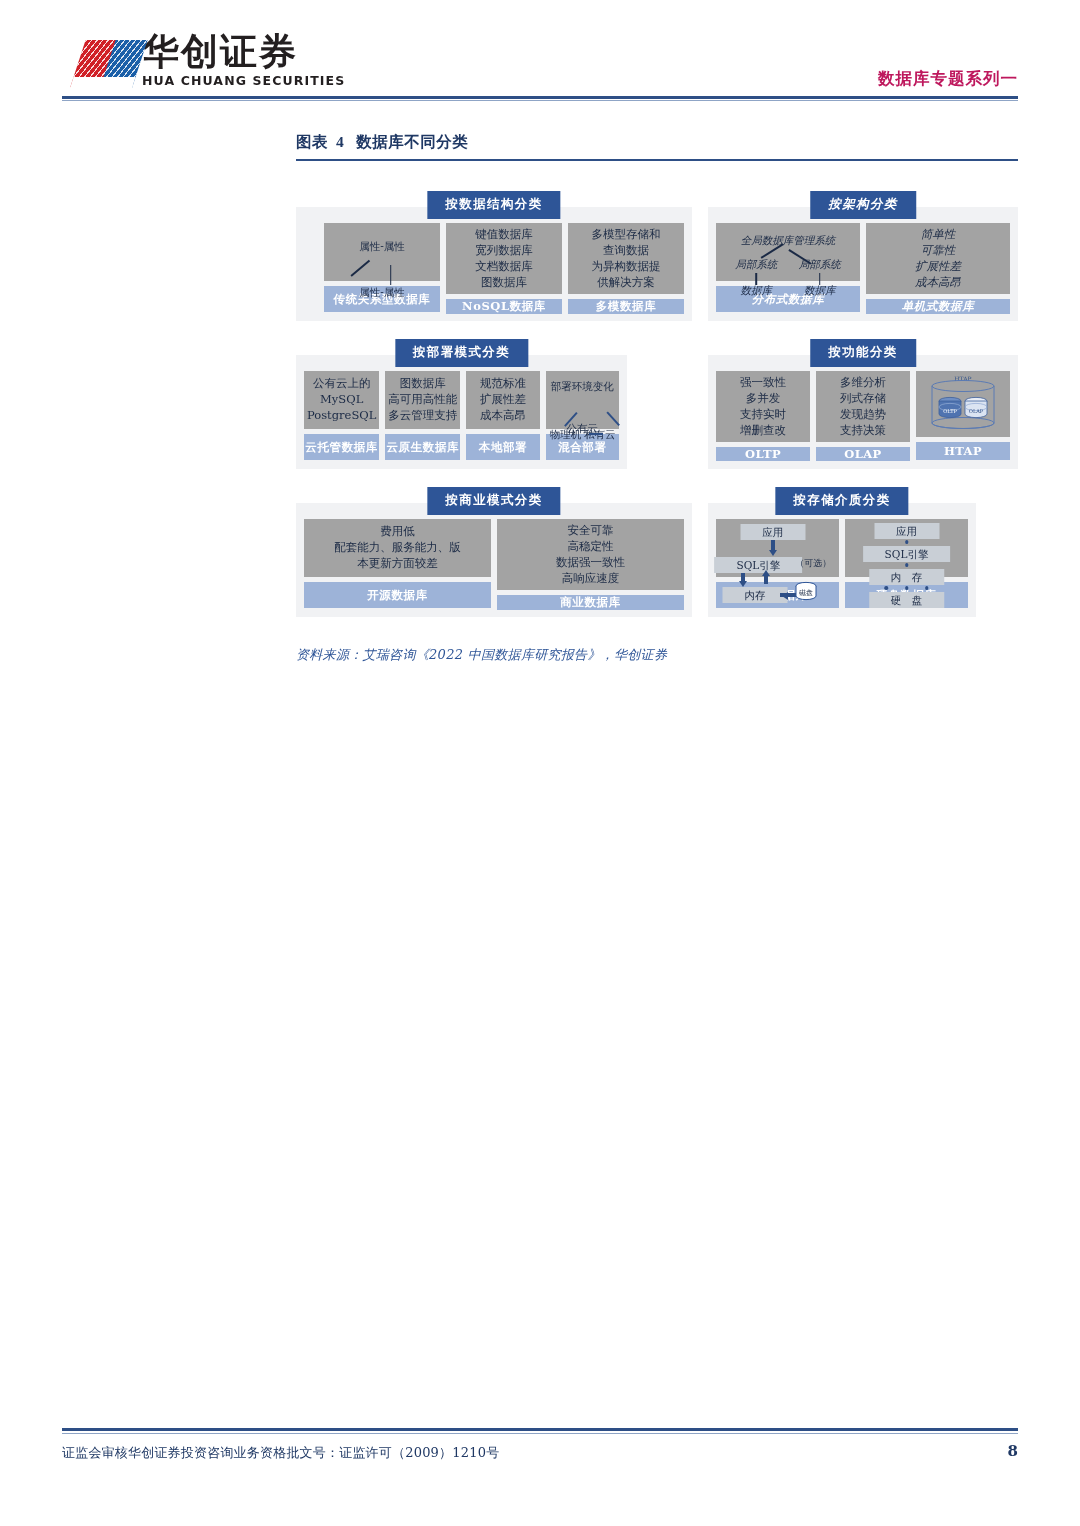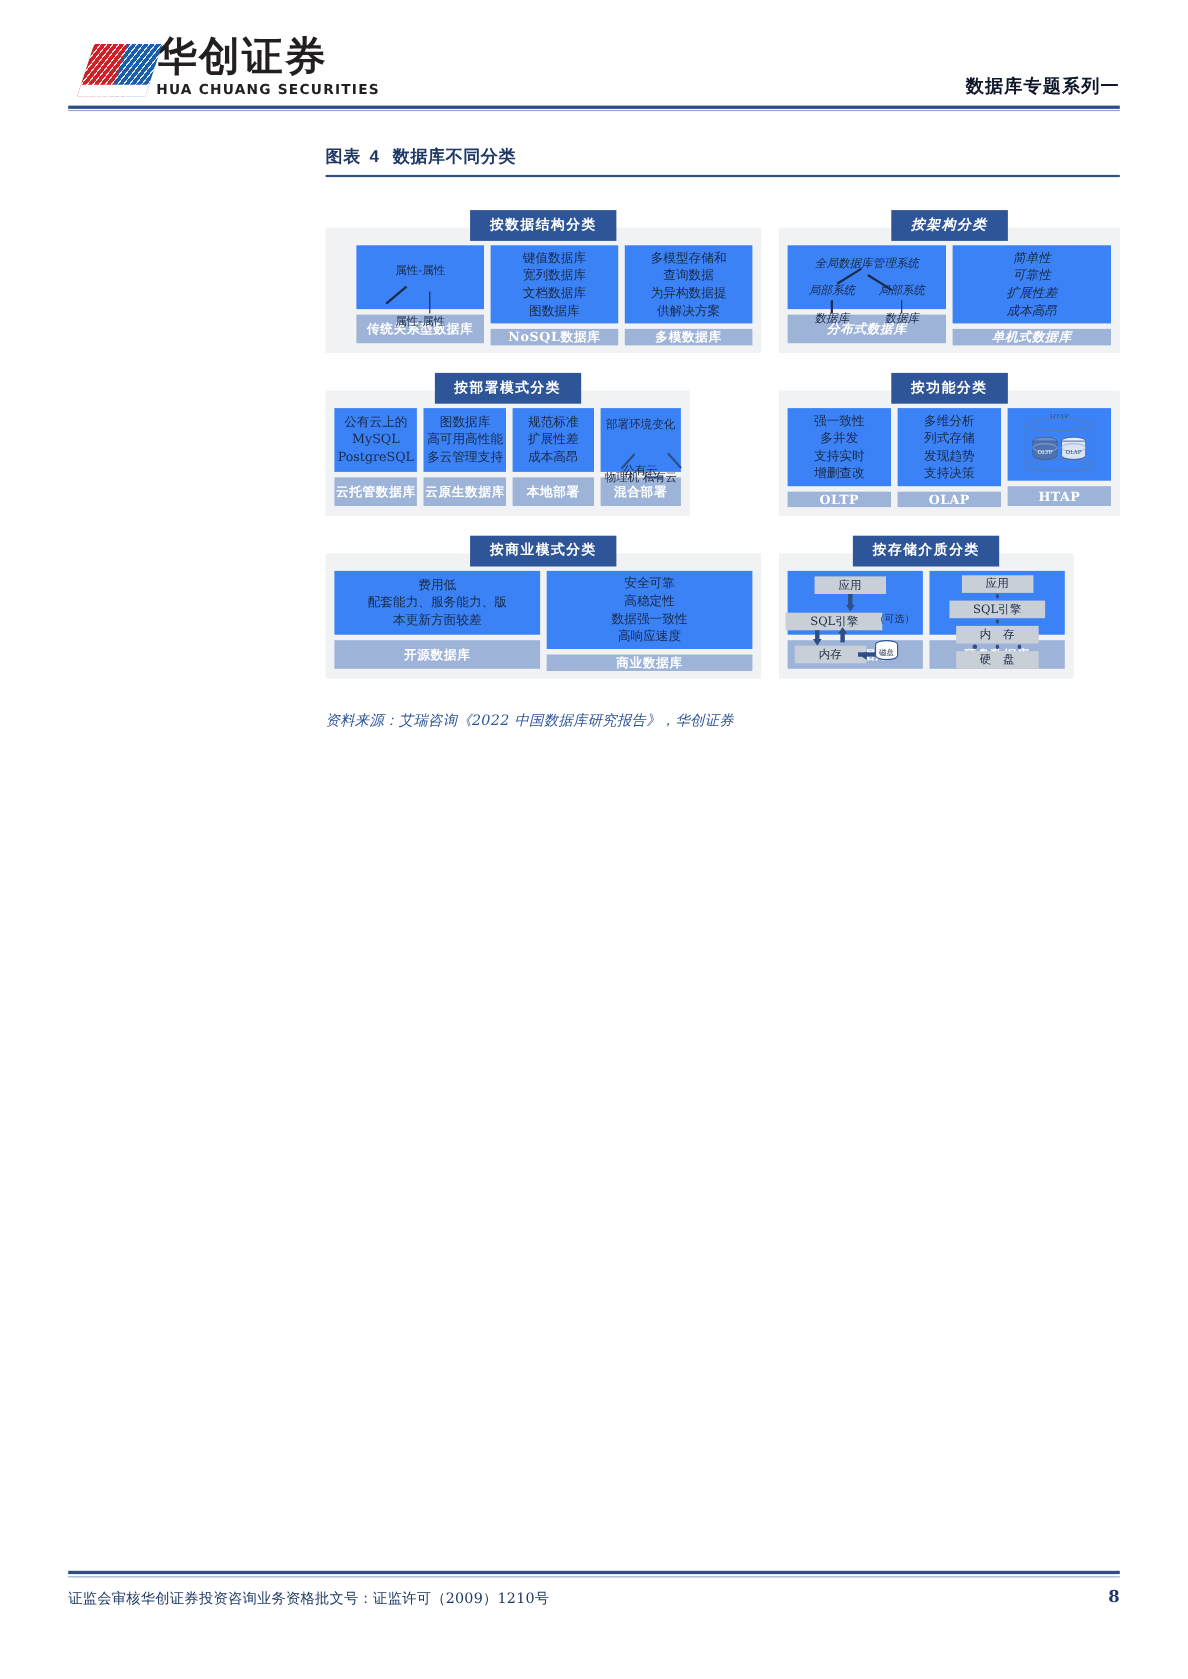--- a/index.html
+++ b/index.html
@@ -42,33 +42,33 @@
     font-family:"DejaVu Sans","Liberation Sans",sans-serif;
     font-weight:bold;font-size:37px;color:#231f20;letter-spacing:2px;
   }
   #logo-en{
     font-family:"DejaVu Sans","Liberation Sans",sans-serif;
     font-weight:bold;font-size:12.5px;color:#231f20;letter-spacing:1.1px;margin-top:5px;
   }
   #header-title{
     position:absolute;right:62px;top:68px;
     font-family:Liberation Sans, sans-serif;
-    font-weight:bold;font-size:16.5px;color:#0f172a;letter-spacing:1px;
+    font-weight:bold;font-size:16.5px;color:#be185d;letter-spacing:1px;
   }
   #header-rule-thick{
     position:absolute;left:62px;top:96px;width:956px;height:3px;background:#2e4f86;
   }
   #header-rule-thin{
     position:absolute;left:62px;top:100px;width:956px;height:1px;background:#8fa5c6;
   }
 
   
   #figure-block{position:absolute;left:296px;top:132px;width:722px;}
   #figure-caption{
-    font-family:Liberation Sans, sans-serif;
+    font-family:Liberation Serif, serif;
     font-weight:bold;font-size:15.5px;color:#1f3864;letter-spacing:.5px;
     padding-bottom:6px;
   }
   #figure-caption .cap-num{margin:0 12px 0 8px;}
   #caption-rule{width:722px;height:2px;background:#2e4f86;}
 
   
   #diagram{
     position:relative;width:722px;height:443px;margin-top:24px;
     font-family:"DejaVu Serif","Liberation Serif",serif;
@@ -84,21 +84,21 @@
     background:#2e5597;color:#ffffff;
     font-size:12.5px;font-weight:bold;letter-spacing:1.4px;
     padding:5px 18px 6px 18px;
     white-space:nowrap;
     text-align:center;
   }
   .cols{display:flex;gap:6px;height:100%;}
   .col{flex:1;display:flex;flex-direction:column;gap:5px;}
   .desc{
     flex:1;
-    background:#3b82f6;
+    background:#a3a3a3;
     display:flex;flex-direction:column;align-items:center;justify-content:center;
     text-align:center;
     color:#1b2a45;
     font-size:11.5px;line-height:1.38;
     padding:4px 3px;
     box-sizing:border-box;
   }
   .desc .ln{white-space:nowrap;}
   .label{
     height:26px;

